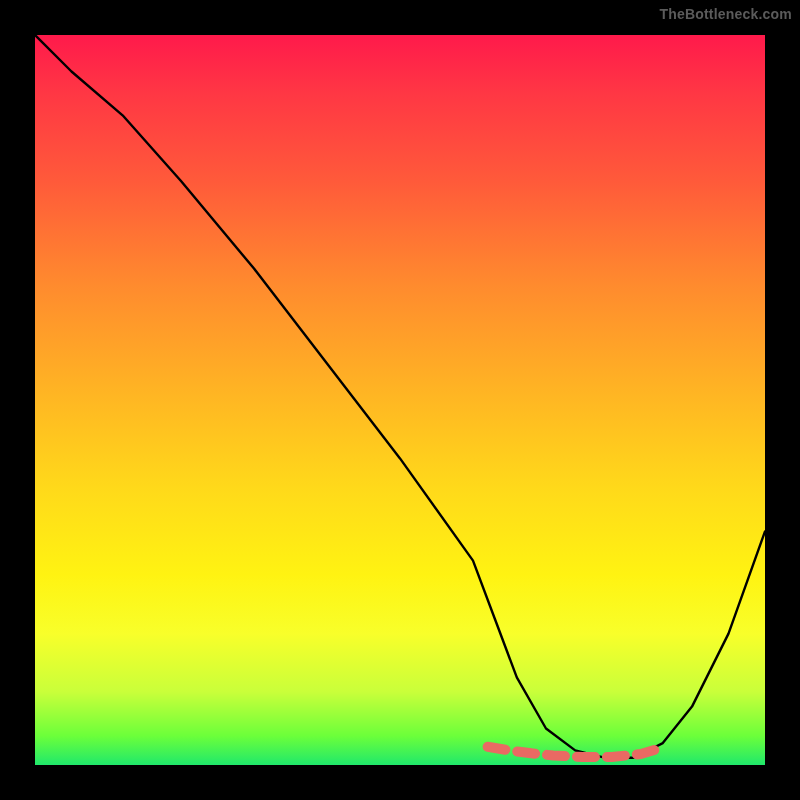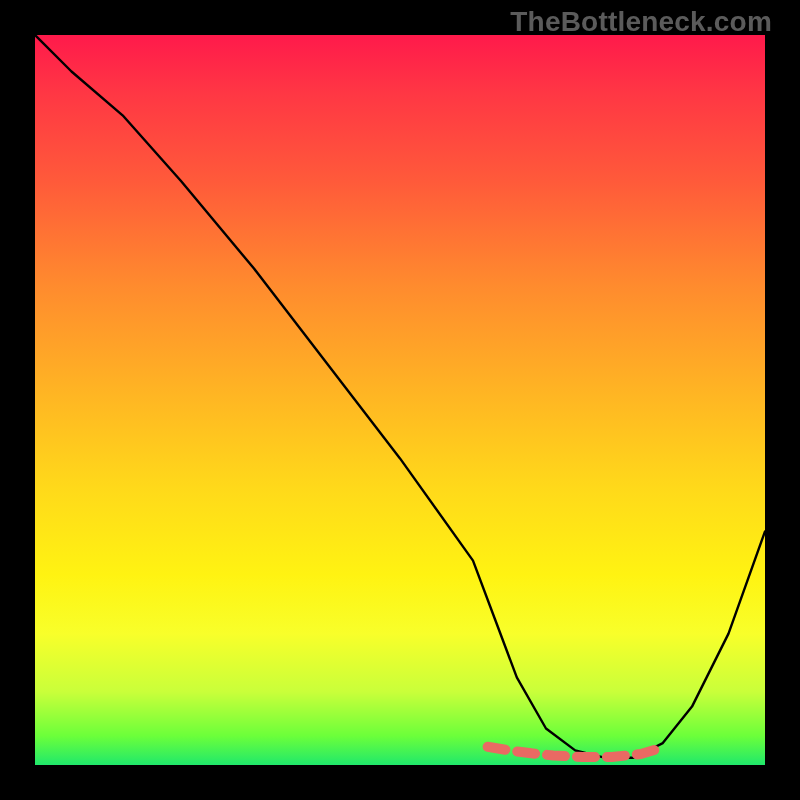--- a/index.html
+++ b/index.html
@@ -45,23 +45,23 @@
       #fff312 74%,
       #f8ff2a 82%,
       #c9ff3a 90%,
       #6cff3a 96%,
       #20e86b 100%
     );
   }
   .watermark {
     position: absolute;
     top: 6px;
-    right: 28px;
+    right: 8px;
     color: #5b5b5b;
-    font-size: 28px;
+    font-size: 14px;
     font-weight: 600;
     letter-spacing: 0.2px;
     user-select: none;
   }
   svg.curve {
     position: absolute;
     left: 0;
     top: 0;
     width: 100%;
     height: 100%;

